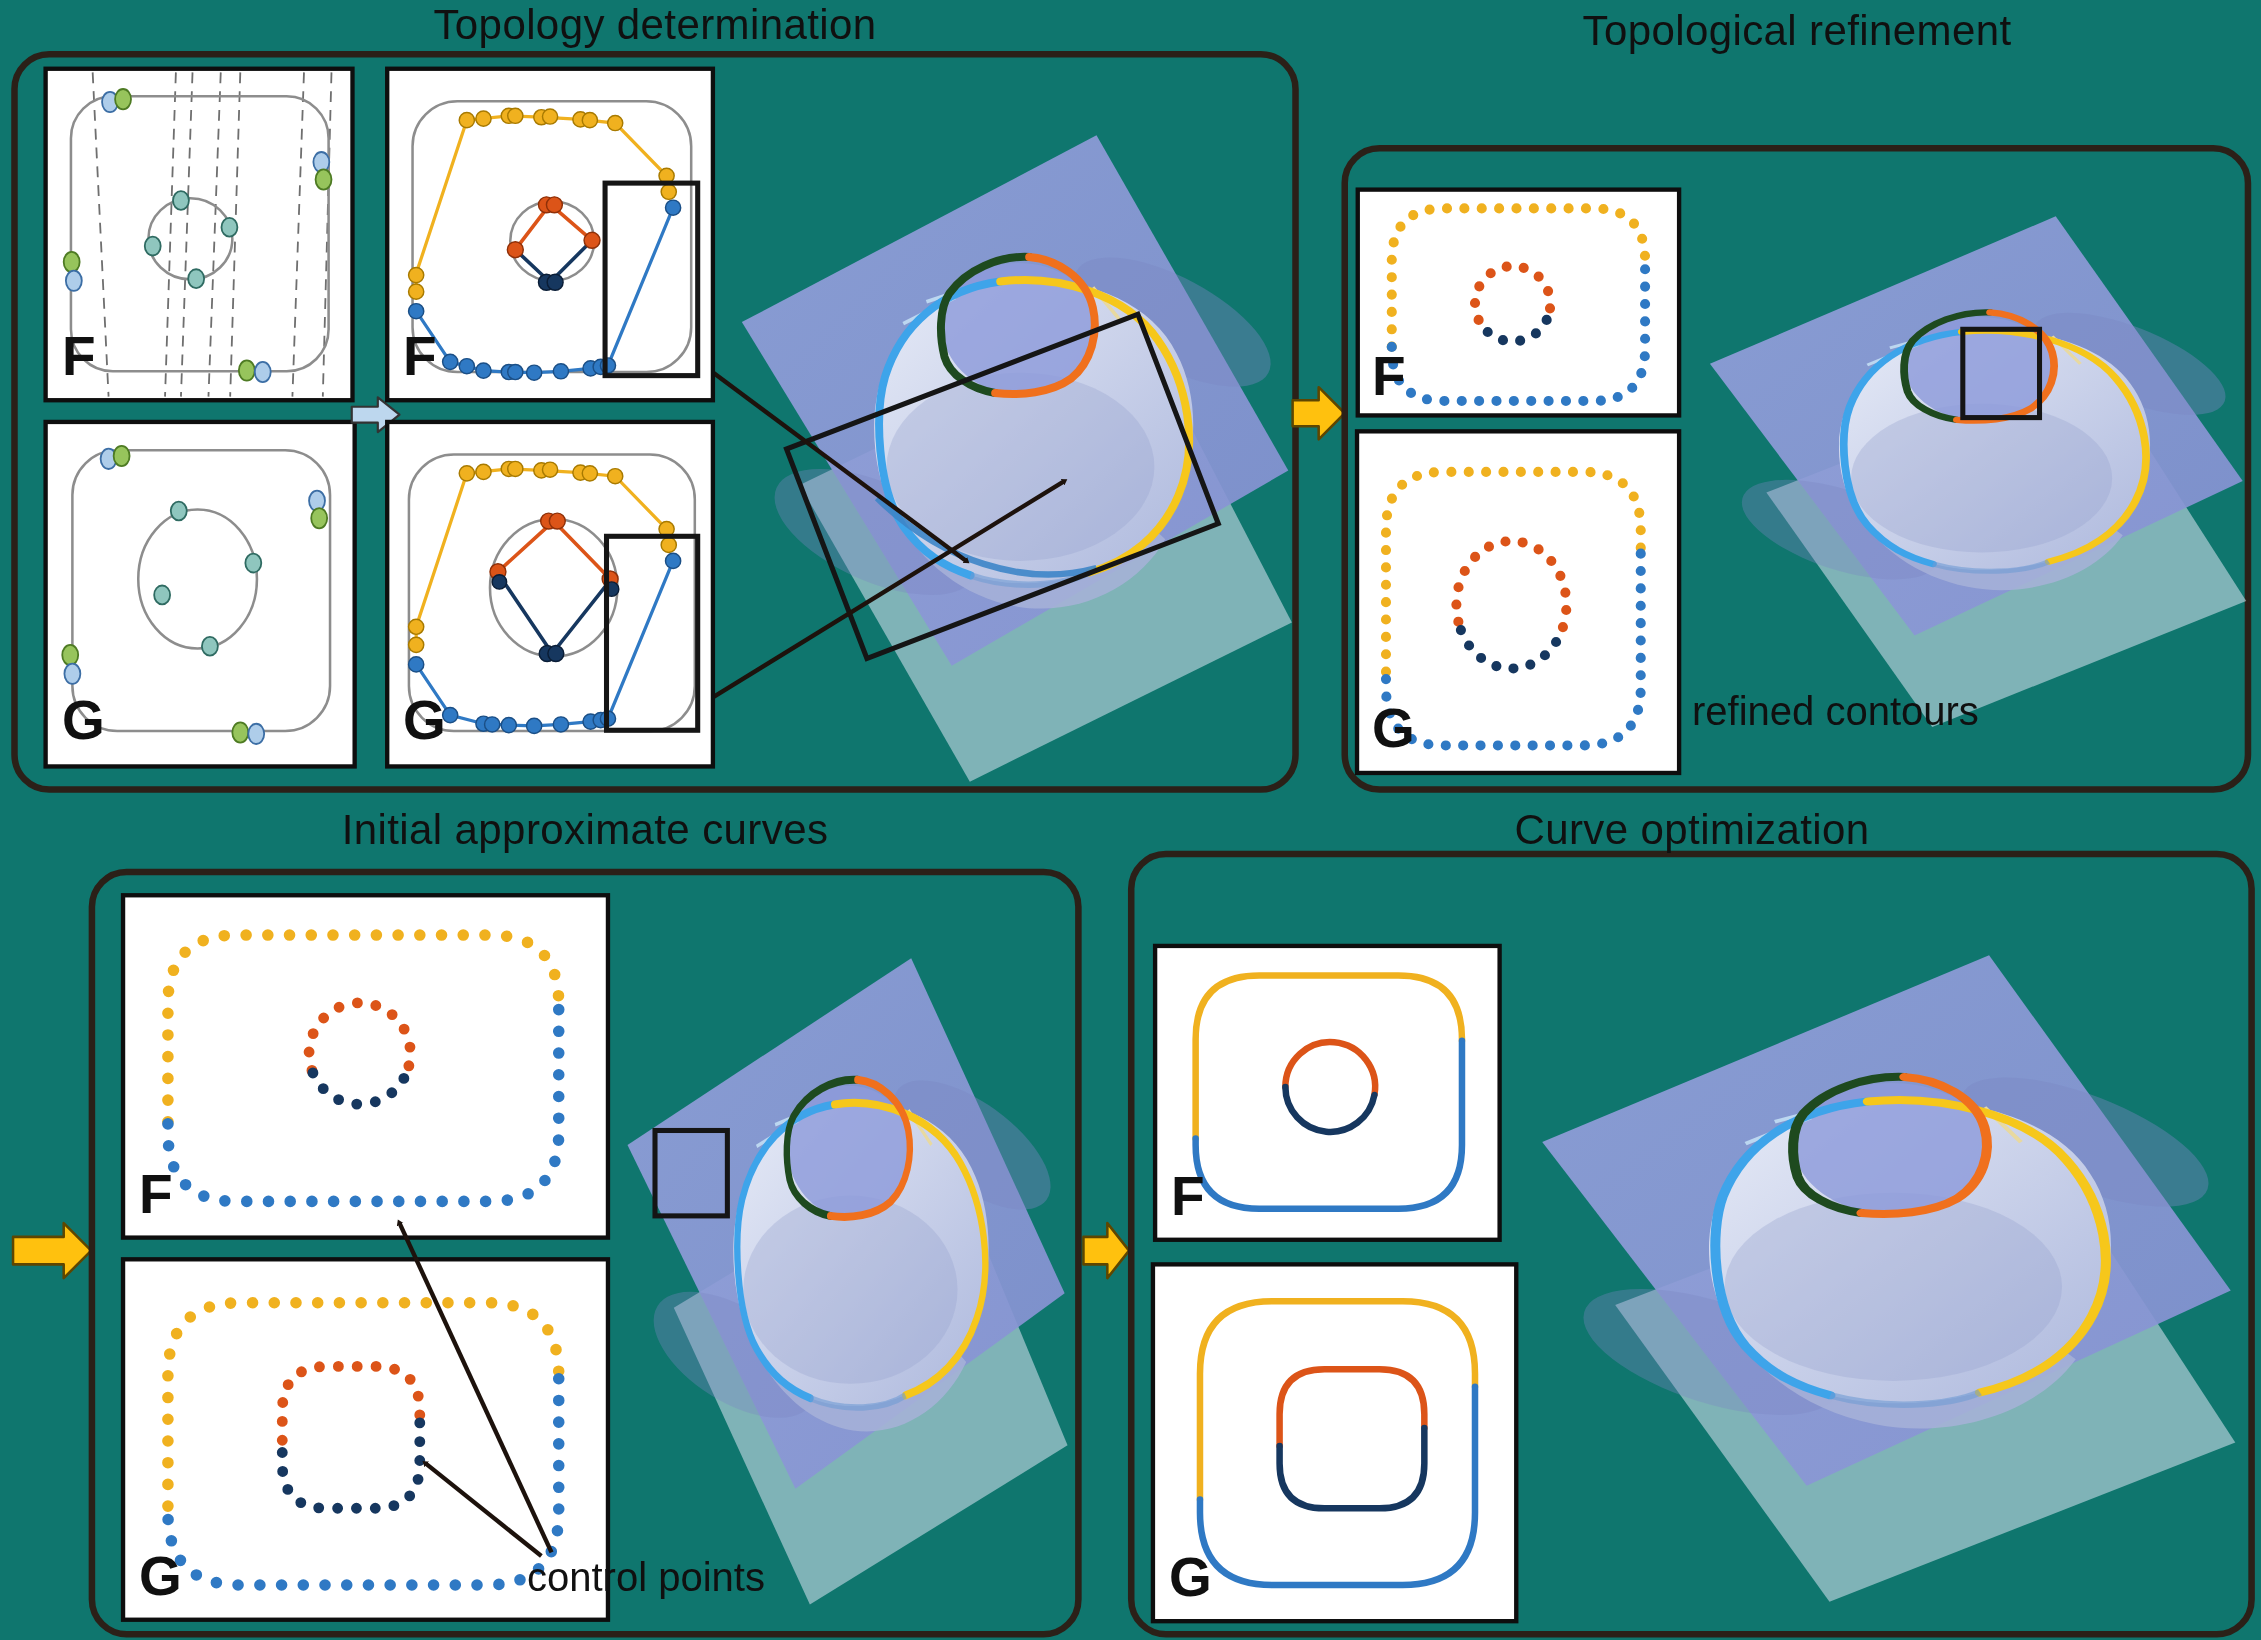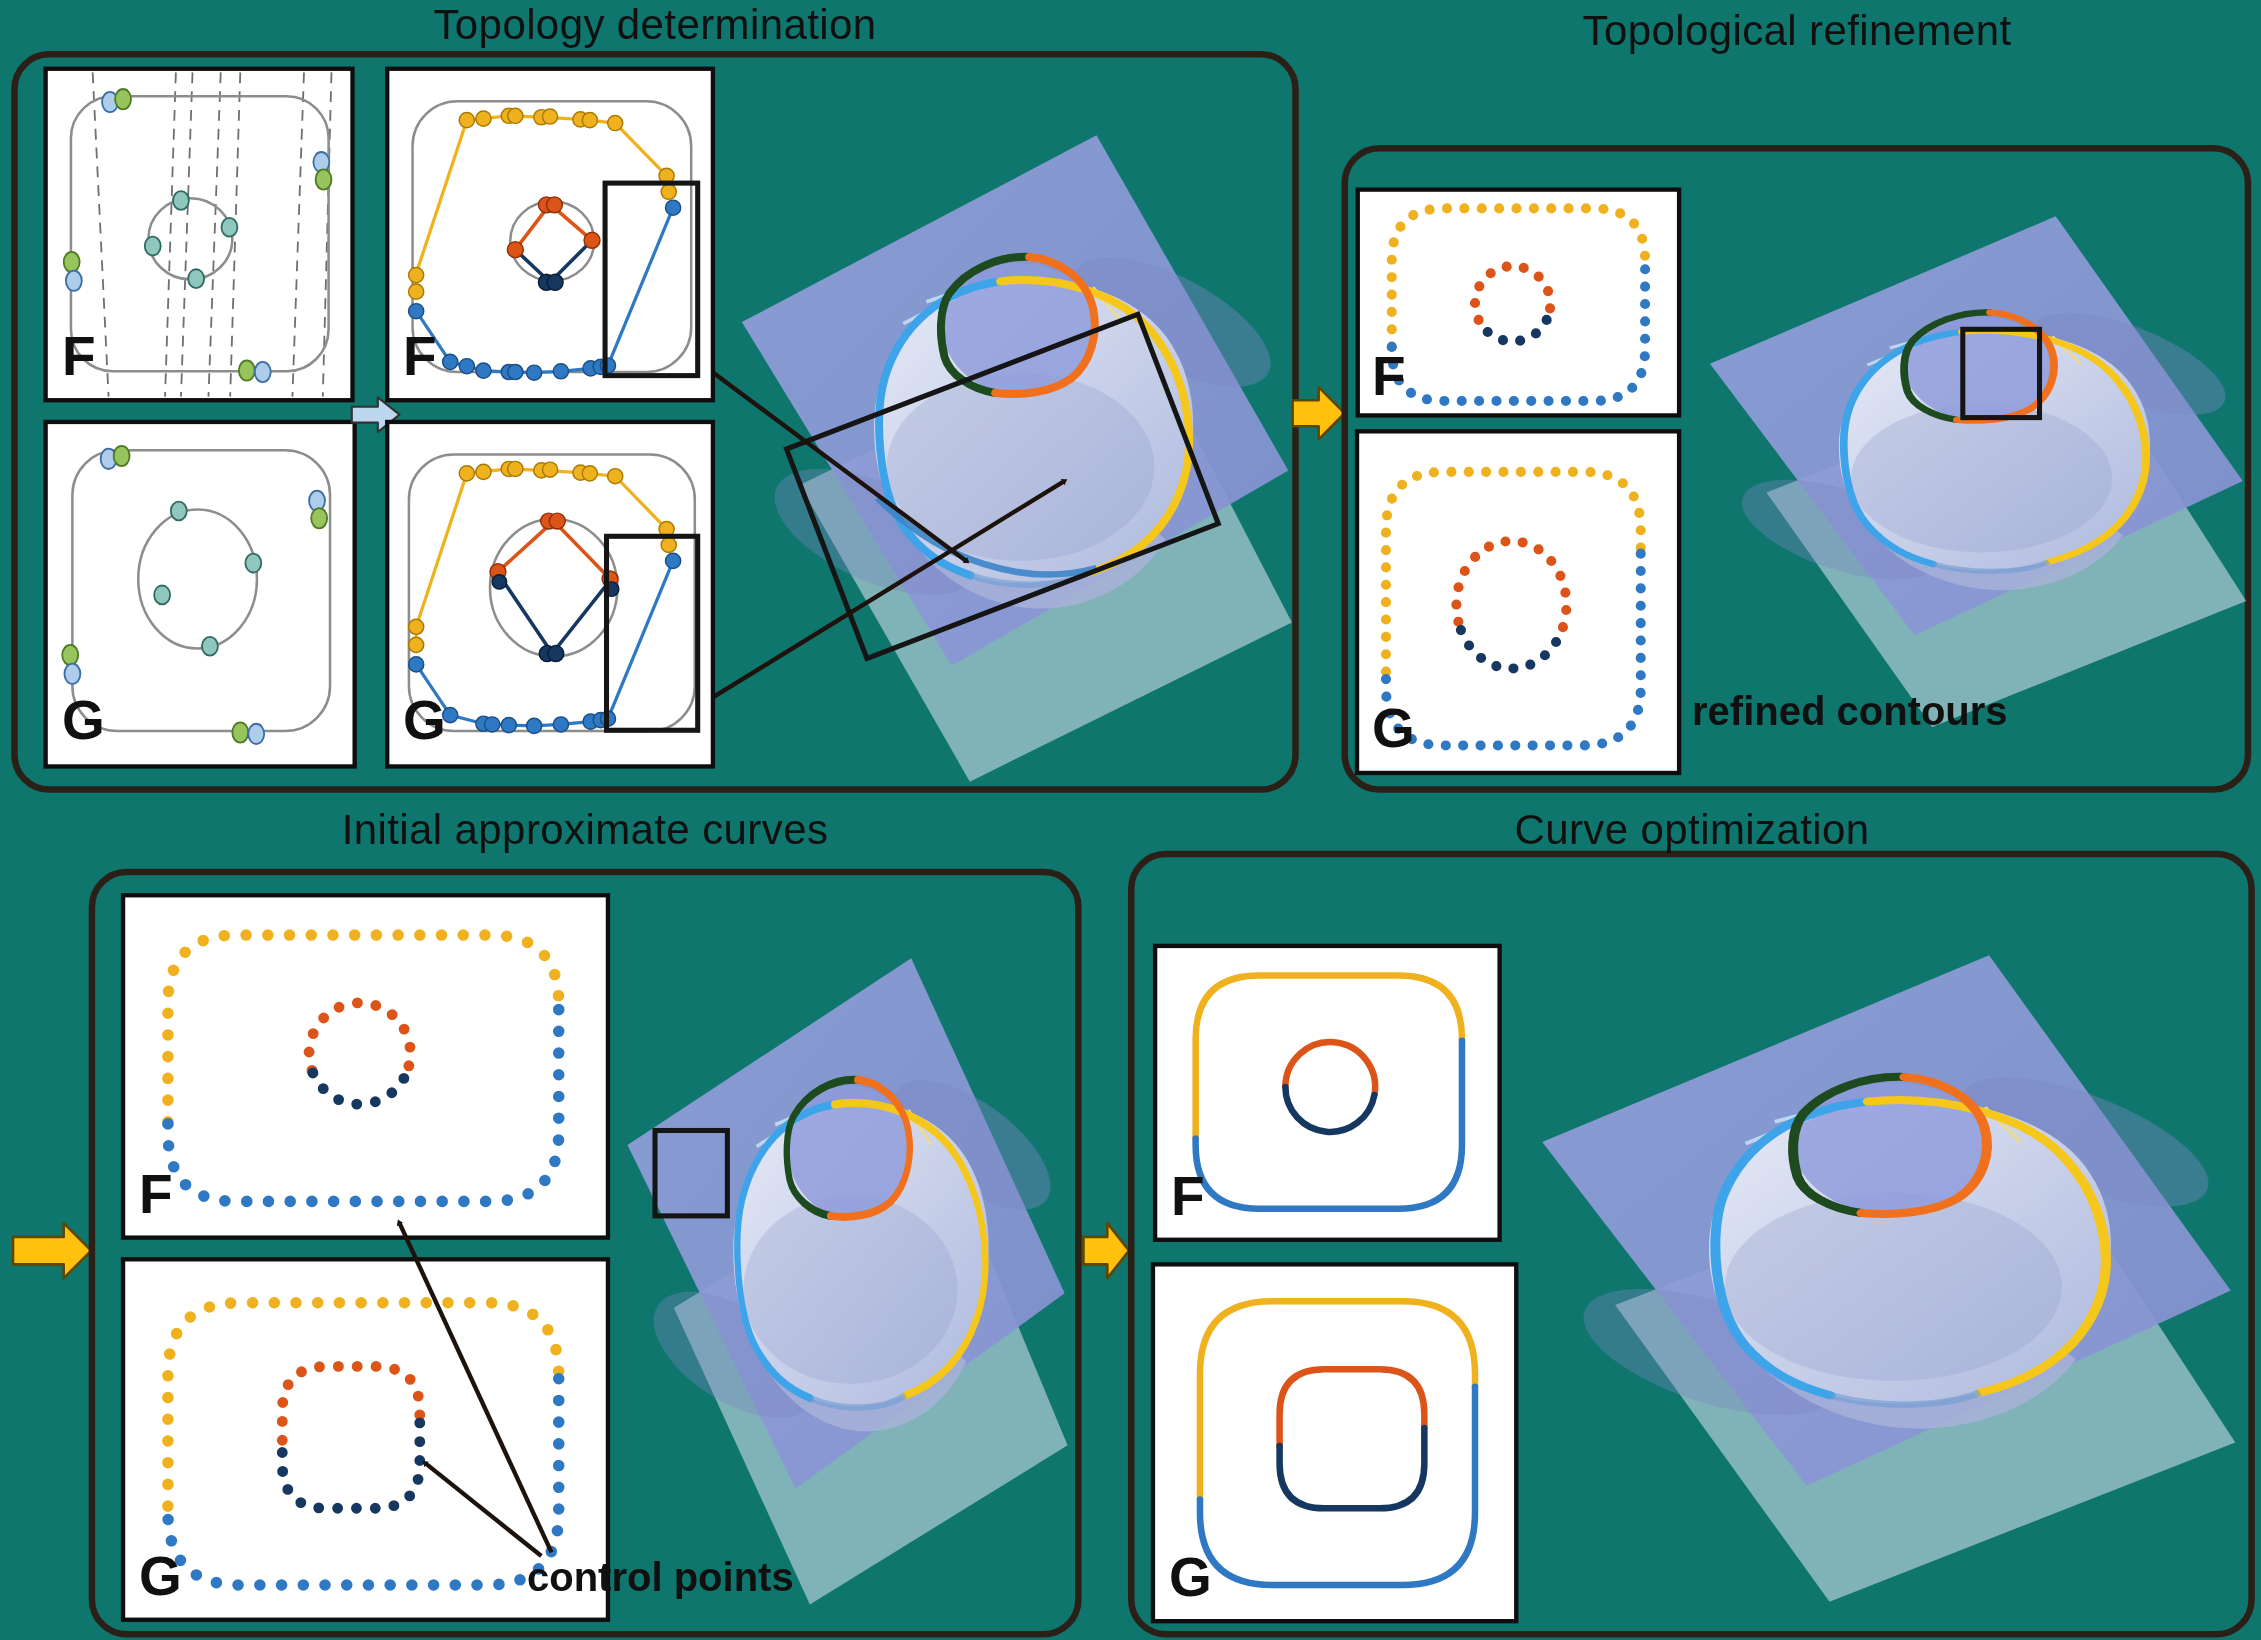--- a/index.html
+++ b/index.html
@@ -1,21 +1,21 @@
 <!DOCTYPE html>
 <html style="--frame-dark: #2B2018; --contour-yellow: #F0B11F; --contour-blue: #2F79C4; --inner-orange: #DC5418; --inner-navy: #16375F; --seed-green: #97C45C; --seed-blue: #AECDEA; --seed-teal: #8FC6BE; --plane-blue: #8E9BDA; --curve3d-cyan: #3EA4EA; --curve3d-yellow: #F6C71B; --curve3d-green: #1E4A1F; --curve3d-orange: #F0701D; --flow-arrow: #FFC10E; --step-arrow: #BDD7EE;font-size:11.6px"><head>
 <meta charset="utf-8">
 <style>
   html,body{margin:0;padding:0;background:#fff;}
   .canvas{position:relative;width:2261px;height:1640px;background:#0f766e;
           font-family:"Liberation Sans",sans-serif;overflow:hidden;text-align:center;}
   .t{position:absolute;color:#101010;white-space:nowrap;}
   .title{font-size:42px;transform:translateX(-50%);letter-spacing:0.4px;}
   .plabel{font-size:55px;font-weight:700;line-height:1;}
-  .ann{font-size:40px;font-weight:bold;}
+  .ann{font-size:40px;}
   svg{position:absolute;left:0;top:0;}
   .frame{fill:none;stroke:var(--frame-dark,#2b2018);stroke-width:9;}
   .sub{fill:#fff;stroke:#0e0e0e;stroke-width:6;}
   .gcon{fill:none;stroke:#8d8d8d;stroke-width:3.5;}
   .dash{stroke:#6f6f6f;stroke-width:2.5;stroke-dasharray:15 11;fill:none;}
   .sg{fill:var(--seed-green,#97C45C);stroke:#4e7b23;stroke-width:2.5;}
   .sb{fill:var(--seed-blue,#AECDEA);stroke:#3c6ea5;stroke-width:2.5;}
   .st{fill:var(--seed-teal,#8FC6BE);stroke:#2f6b62;stroke-width:2.5;}
   .ly{stroke:var(--contour-yellow,#F0B11F);stroke-width:4.5;fill:none;}
   .lb{stroke:var(--contour-blue,#2F79C4);stroke-width:4.5;fill:none;}

